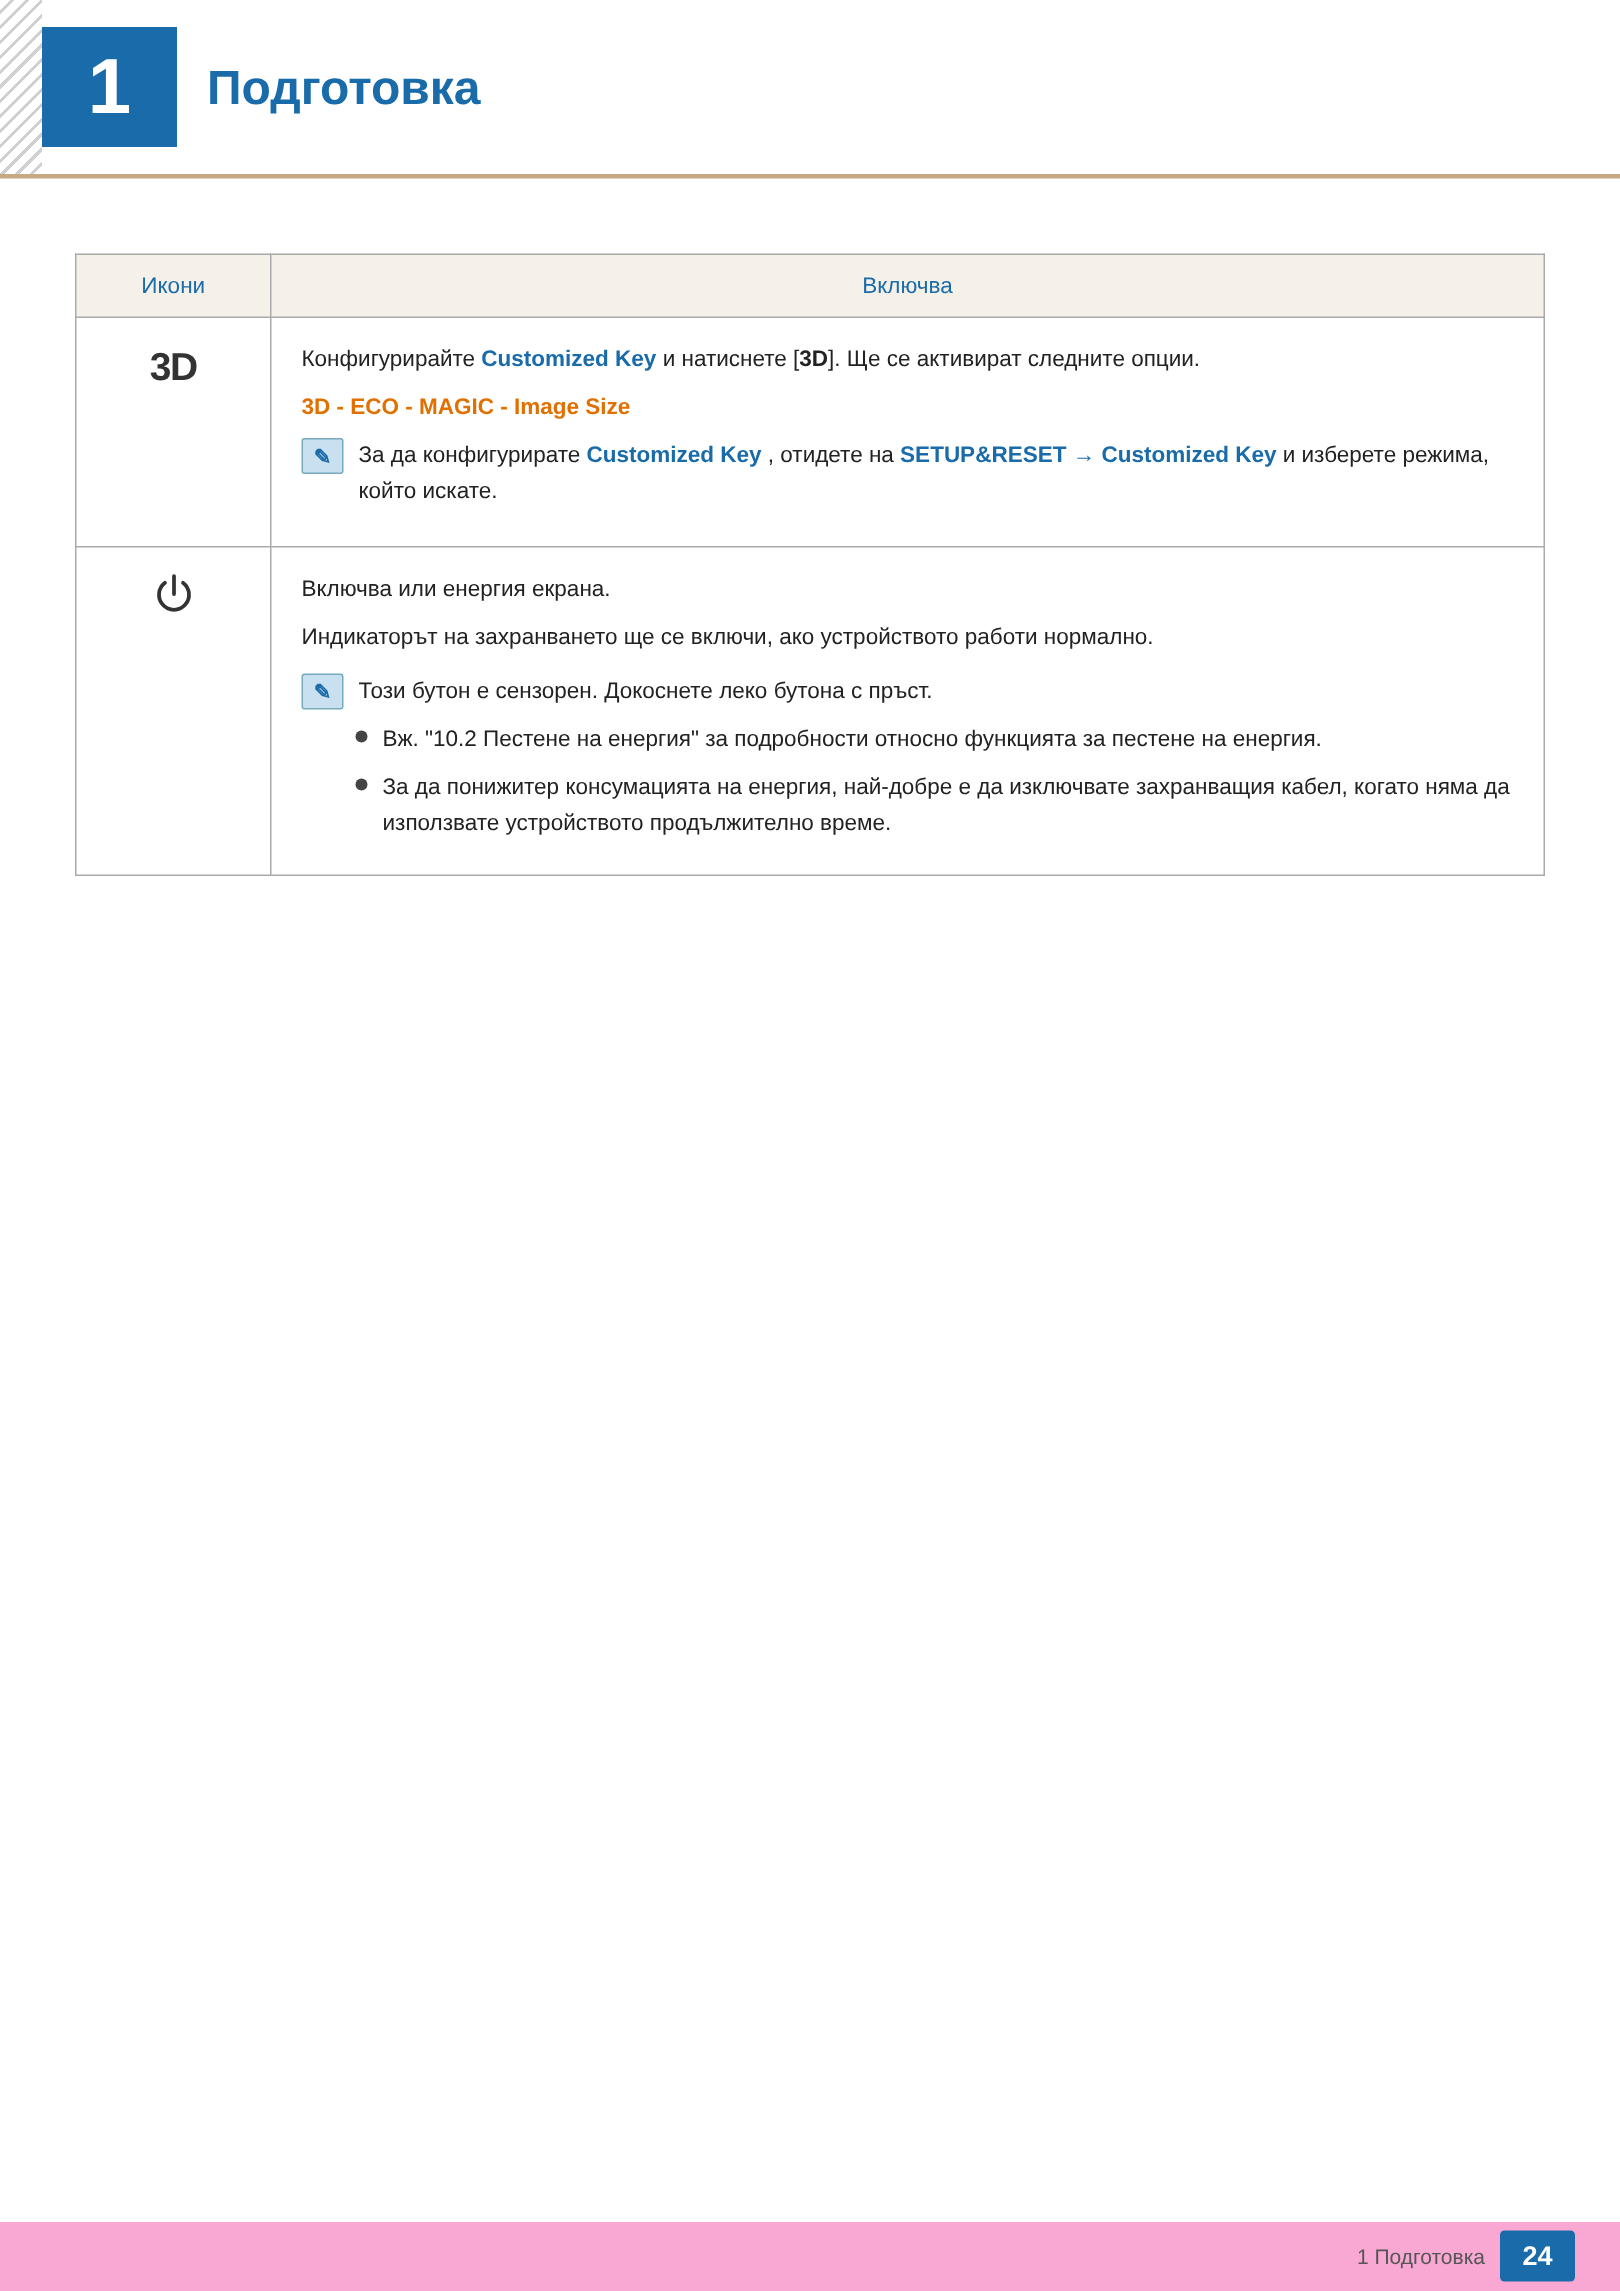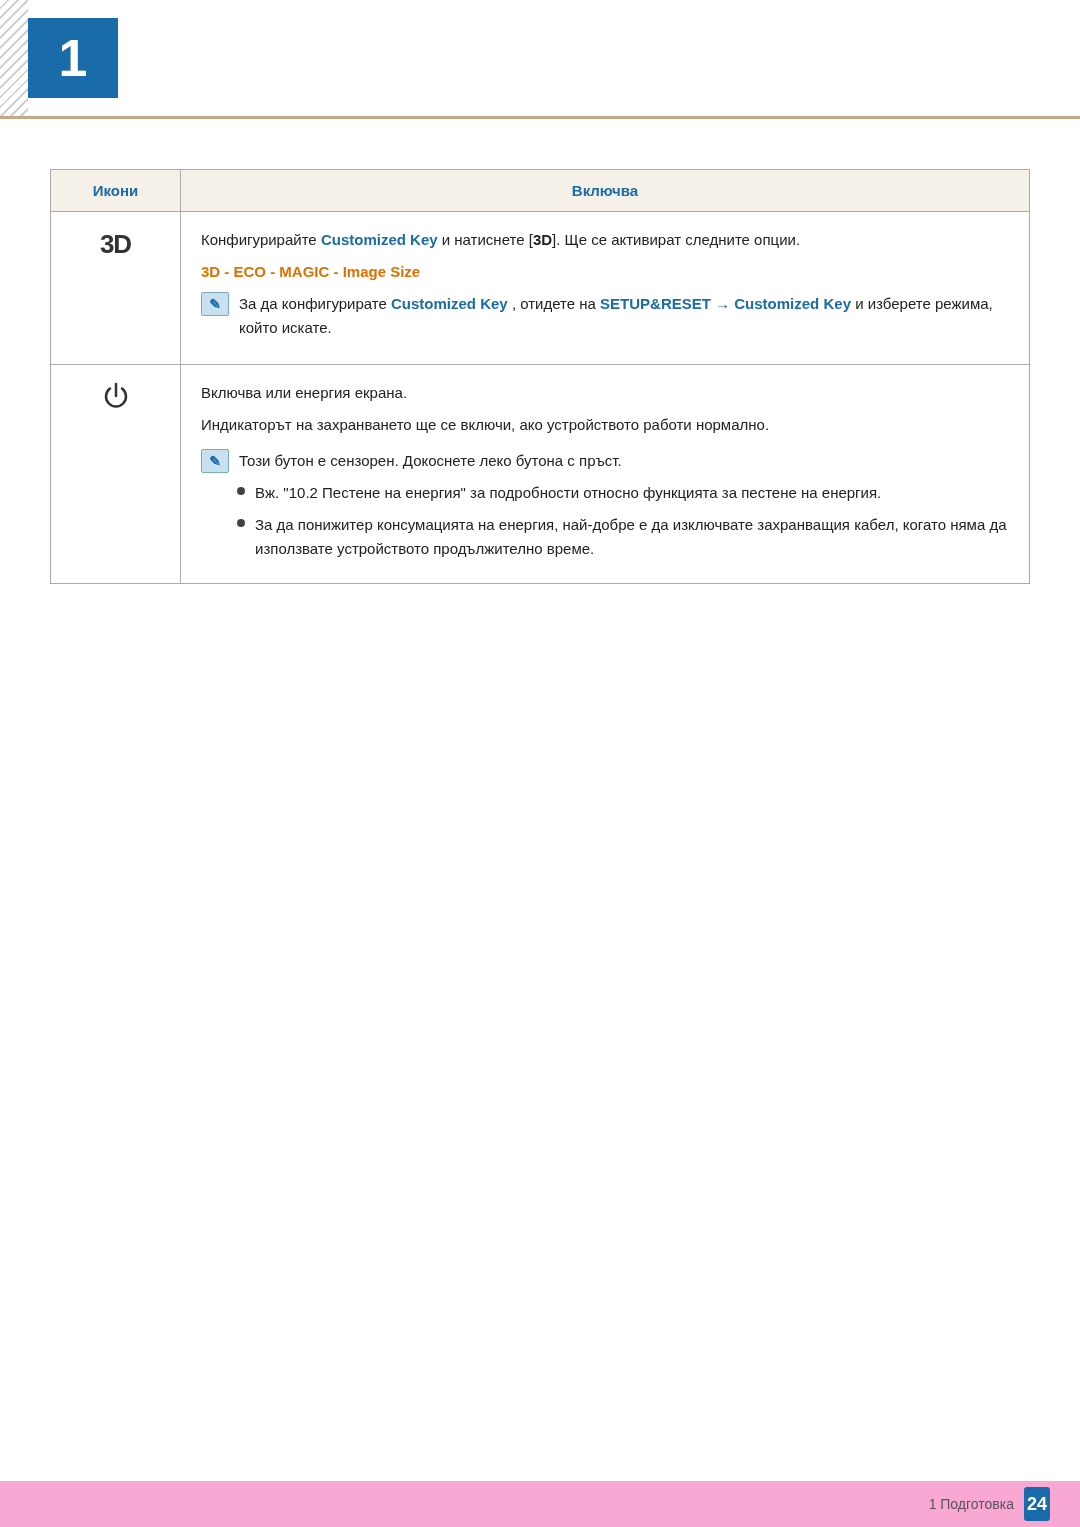--- a/index.html
+++ b/index.html
@@ -85,21 +85,21 @@
     .data-table {
       width: 100%;
       border-collapse: collapse;
       border: 1px solid #999;
       margin-top: 10px;
     }
 
     .data-table th {
       background: #f5f0e8;
       color: #1a6baa;
-      font-weight: bold;
+      font-weight: normal;
       padding: 12px 20px;
       border: 1px solid #aaa;
       text-align: center;
     }
 
     .data-table td {
       border: 1px solid #aaa;
       padding: 16px 20px;
       vertical-align: top;
     }
@@ -215,21 +215,21 @@
     .footer-text {
       color: #555;
       font-size: 14px;
     }
 
     .footer-number {
       background: #1a6baa;
       color: #fff;
       font-size: 18px;
       font-weight: bold;
-      width: 26px;
+      width: 50px;
       height: 34px;
       display: flex;
       align-items: center;
       justify-content: center;
       margin-left: 10px;
       border-radius: 3px;
     }
 
     .col-header-icons {
       width: 130px;
@@ -251,20 +251,21 @@
     }
   </style>
 </head>
 <body>
 
 <div class="header-section">
   <div class="header-stripe"></div>
   <div class="header-number-block">
     <span>1</span>
   </div>
+  <div class="header-title">Подготовка</div>
 </div>
 
 <div class="main-content">
   <table class="data-table">
     <thead>
       <tr>
         <th class="col-header-icons">Икони</th>
         <th class="col-header-desc">Включва</th>
       </tr>
     </thead>

